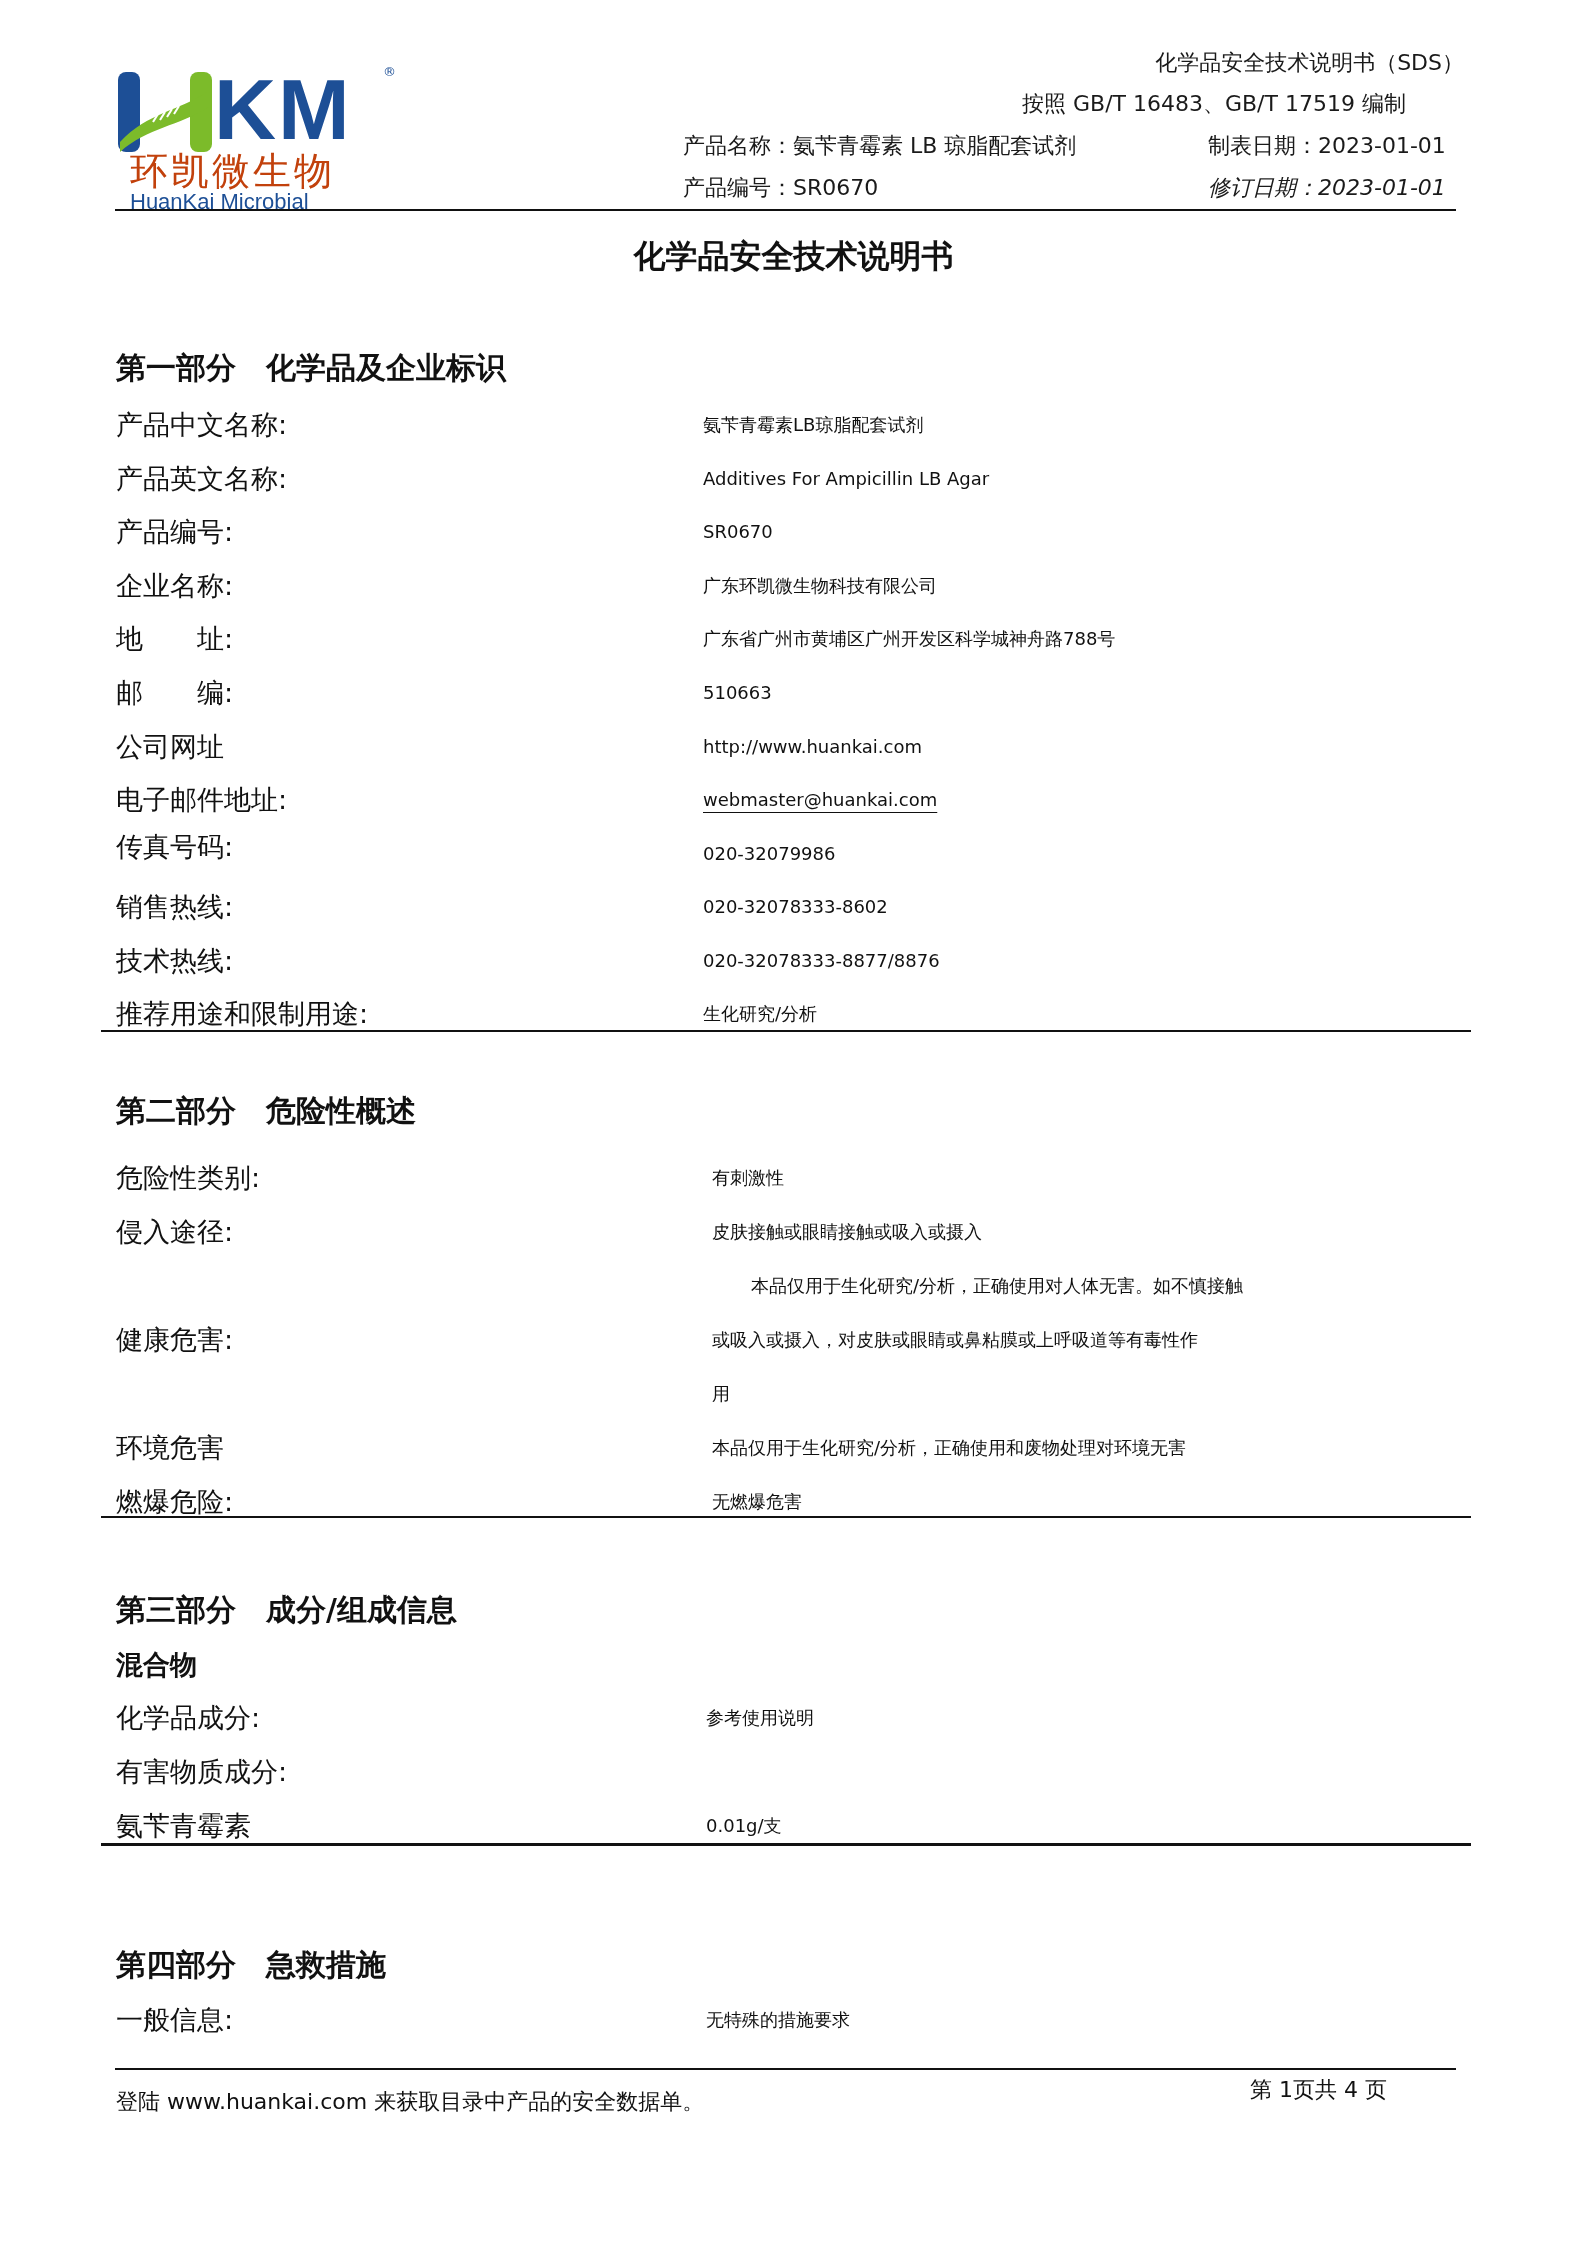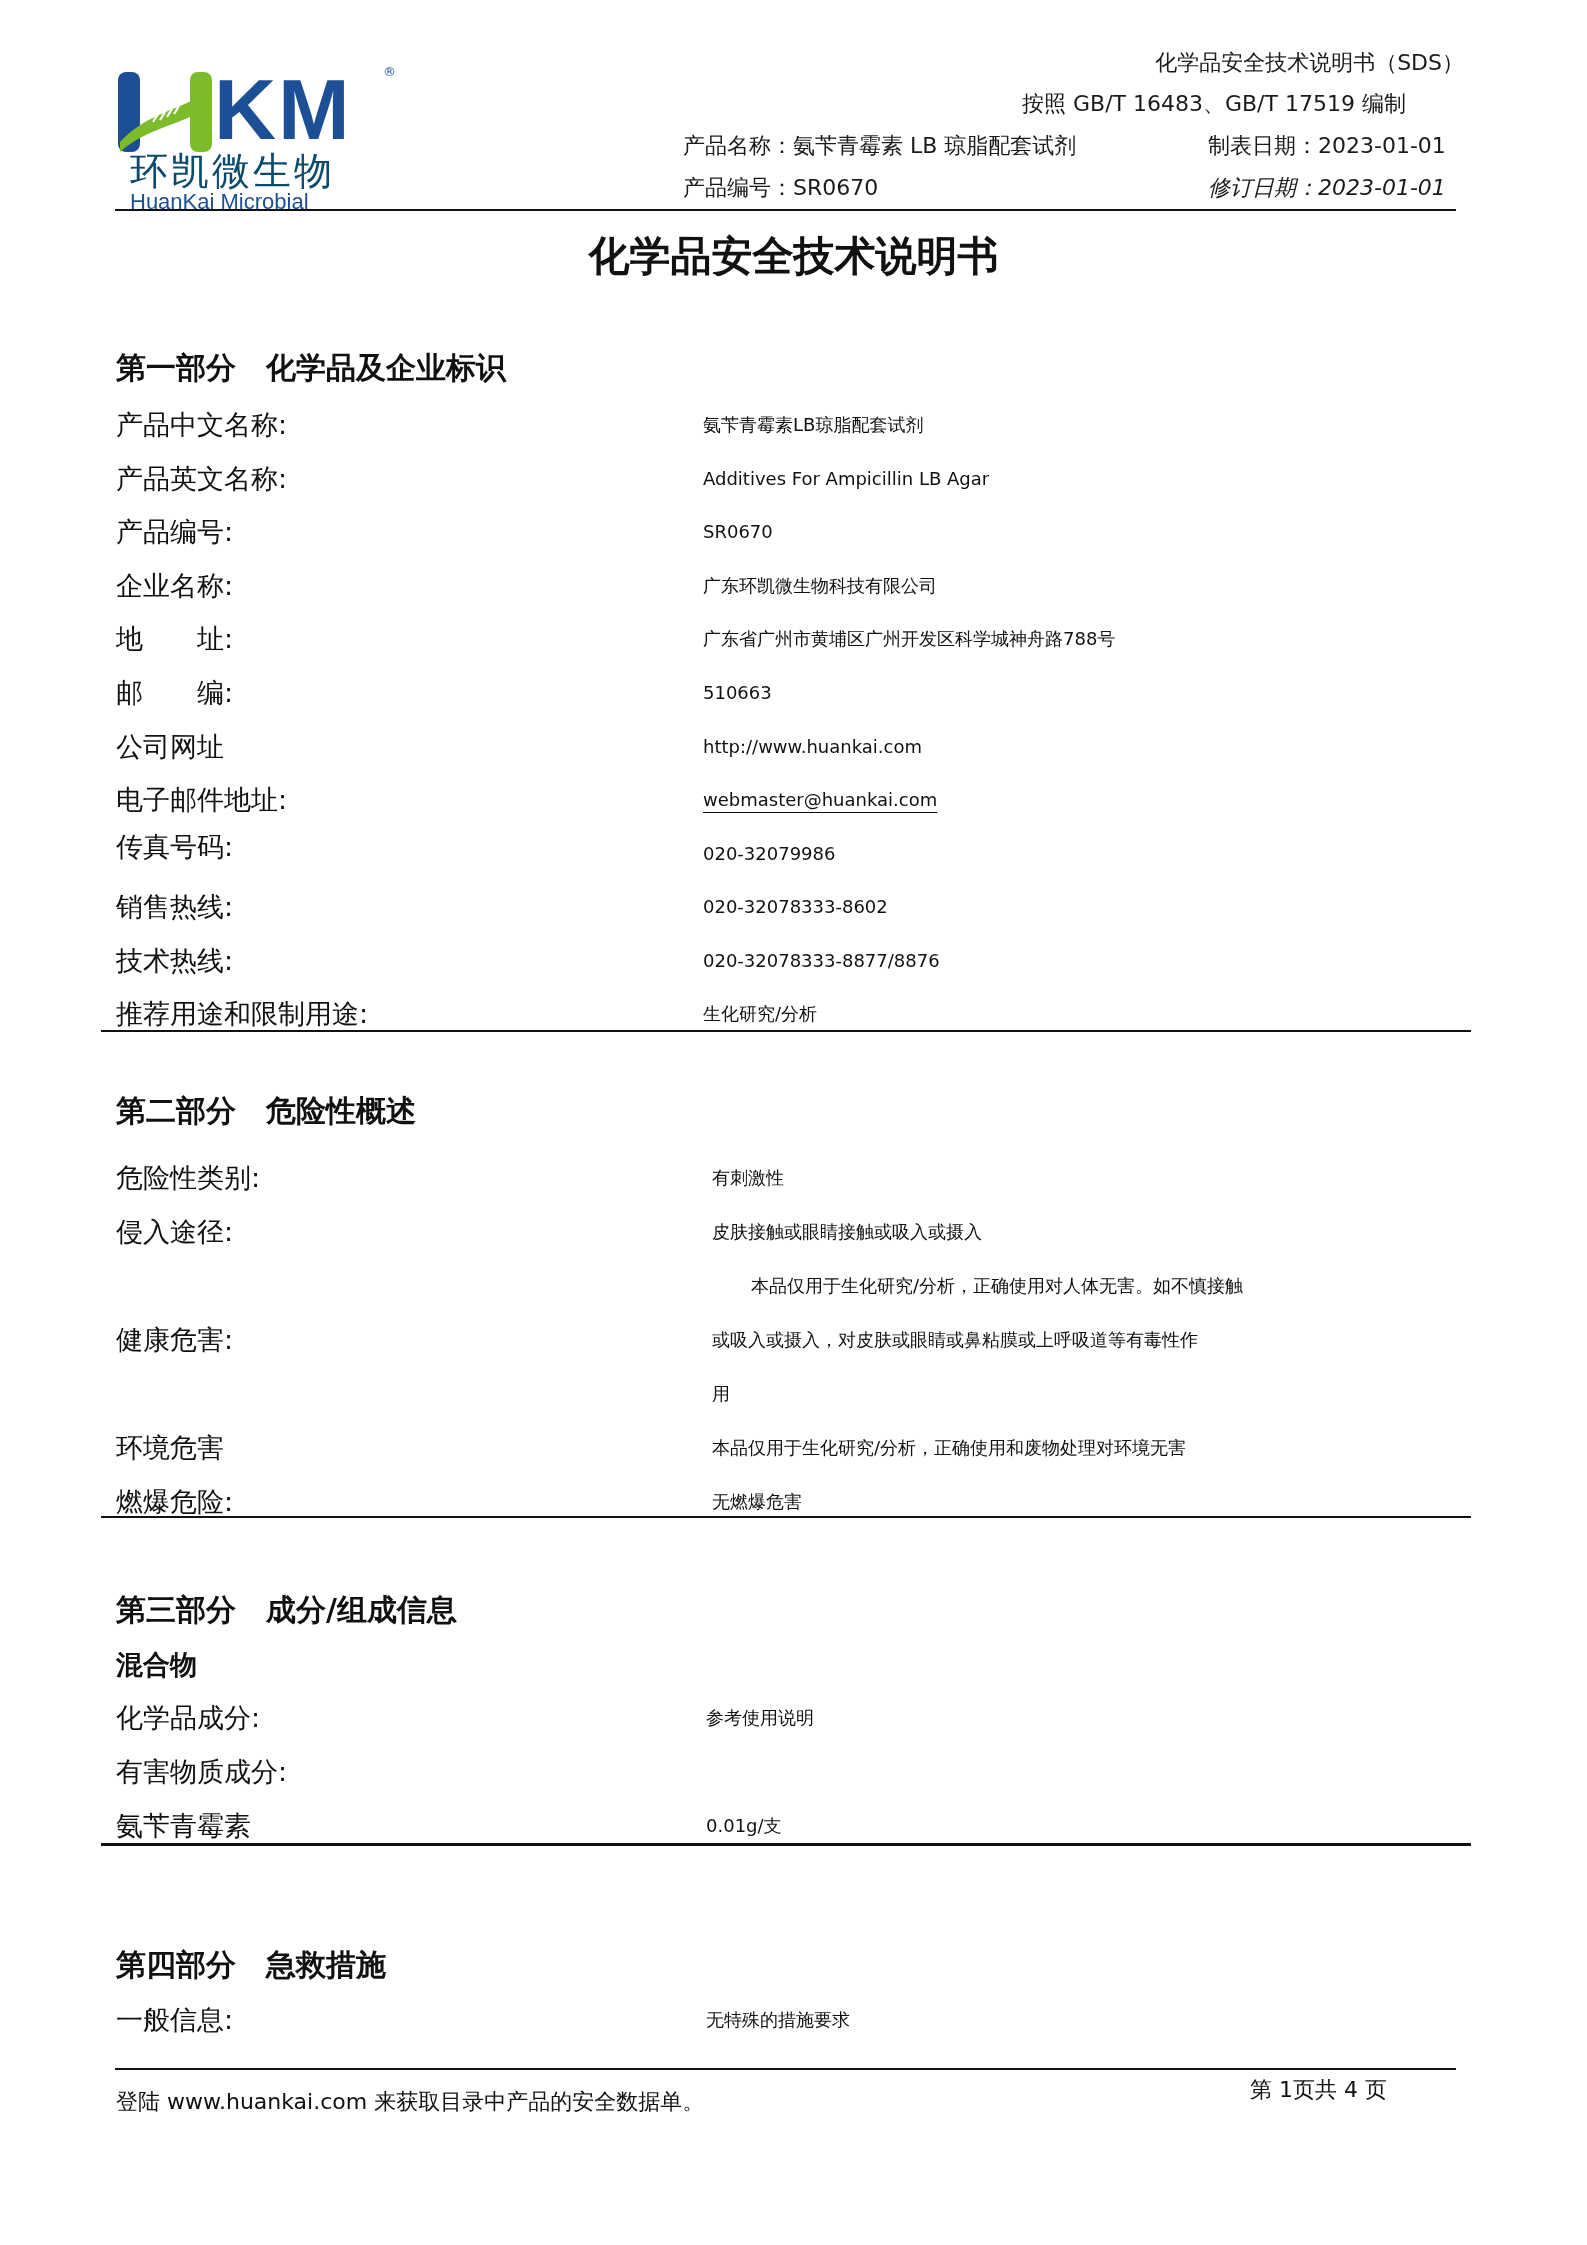--- a/index.html
+++ b/index.html
@@ -6,26 +6,26 @@
   body {
     width: 1587px; height: 2245px; position: relative; overflow: hidden;
     font-family: "DejaVu Sans", "Liberation Sans", sans-serif; color: #111111;
   }
   .abs { position: absolute; white-space: nowrap; }
   
   .logo { position: absolute; left: 118px; top: 64px; width: 280px; height: 150px; }
   .logo-hkm { position: absolute; left: 0; top: 5px; font-family: "Liberation Sans", sans-serif; font-weight: bold; font-size: 86px; line-height: 80px; color: #1d4f96; letter-spacing: 2px; }
   .logo-helix { position: absolute; left: 0; top: 8px; }
   .logo-reg { position: absolute; left: 265px; top: 0px; font-size: 13px; color: #1d4f96; }
-  .logo-cn { position: absolute; left: 12px; top: 86px; font-size: 38px; line-height: 42px; color: #0c4a6e; letter-spacing: 3px; }
+  .logo-cn { position: absolute; left: 12px; top: 86px; font-size: 38px; line-height: 42px; color: #c2410c; letter-spacing: 3px; }
   .logo-en { position: absolute; left: 12px; top: 126px; font-family: "Liberation Sans", sans-serif; font-size: 22px; line-height: 24px; color: #1d4f96; }
 
   .hdr { font-size: 22px; line-height: 28px; color: #1a1a1a; }
   .hline { position: absolute; height: 2px; background: #111; }
-  .doc-title { font-size: 41px; font-weight: bold; line-height: 56px; left: 0; right: 0; text-align: center; }
+  .doc-title { font-size: 32px; font-weight: bold; line-height: 56px; left: 0; right: 0; text-align: center; }
   .sec-title { font-size: 30px; font-weight: bold; line-height: 38px; left: 116px; }
   .sub-title { font-size: 27px; font-weight: bold; line-height: 36px; left: 116px; }
   .lbl { font-size: 27px; line-height: 36px; left: 116px; }
   .val { font-size: 18px; line-height: 36px; }
   .link { text-decoration: underline; text-underline-offset: 6px; }
   .foot { font-size: 22px; line-height: 28px; }
 </style>
 </head>
 <body>
 

